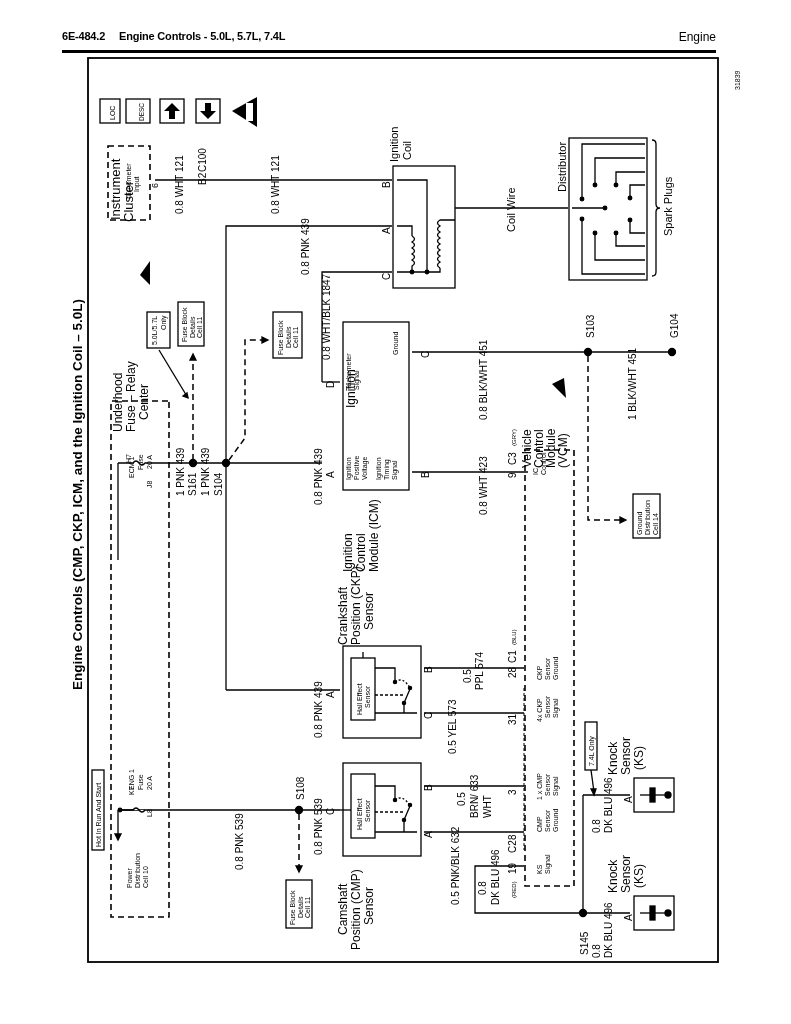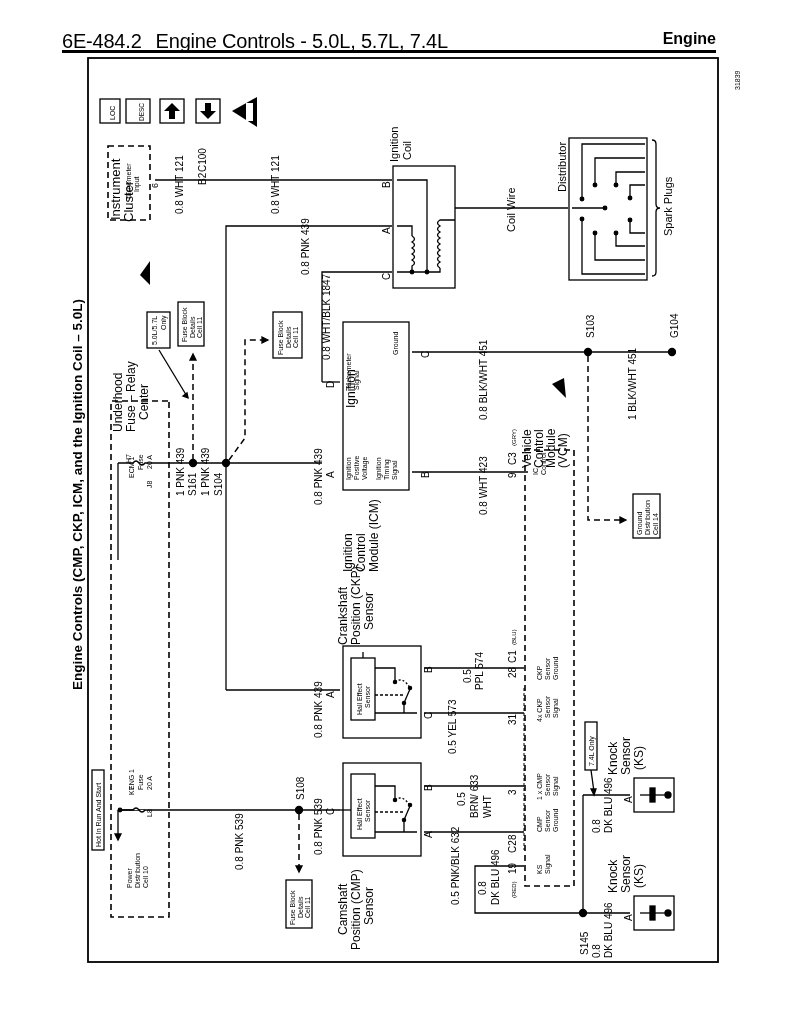--- a/index.html
+++ b/index.html
@@ -1,20 +1,20 @@
 <!DOCTYPE html>
 <html><head>
 <meta charset="utf-8">
 <style>
   html, body { margin:0; padding:0; background:#ffffff; }
   body { width:791px; height:1024px; position:relative; overflow:hidden; font-family:"Liberation Sans", sans-serif; color:#000; }
   .hdr { position:absolute; left:62px; top:28px; width:654px; height:22px; border-bottom:3px solid #000; }
-  .hdr-left { position:absolute; left:0; top:2px; font-size:20px; font-weight:normal; letter-spacing:-0.2px; }
+  .hdr-left { position:absolute; left:0; top:2px; font-size:11px; font-weight:bold; letter-spacing:-0.2px; }
   .hdr-left .code { margin-right:14px; }
-  .hdr-right { position:absolute; right:0; top:2px; font-size:16px; font-weight:bold; }
+  .hdr-right { position:absolute; right:0; top:2px; font-size:12px; font-weight:normal; }
   svg { position:absolute; left:0; top:0; }
   svg text { font-family:"Liberation Sans", sans-serif; fill:#000; }
 </style>
 </head>
 <body>
 
 <div class="hdr">
   <div class="hdr-left">
     <span class="code">6E-484.2</span><span>Engine Controls - 5.0L, 5.7L, 7.4L</span>
   </div>

